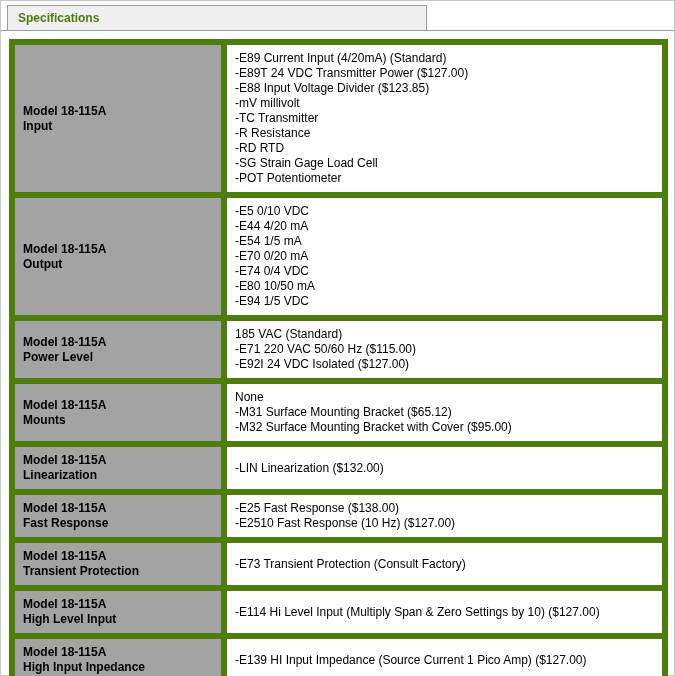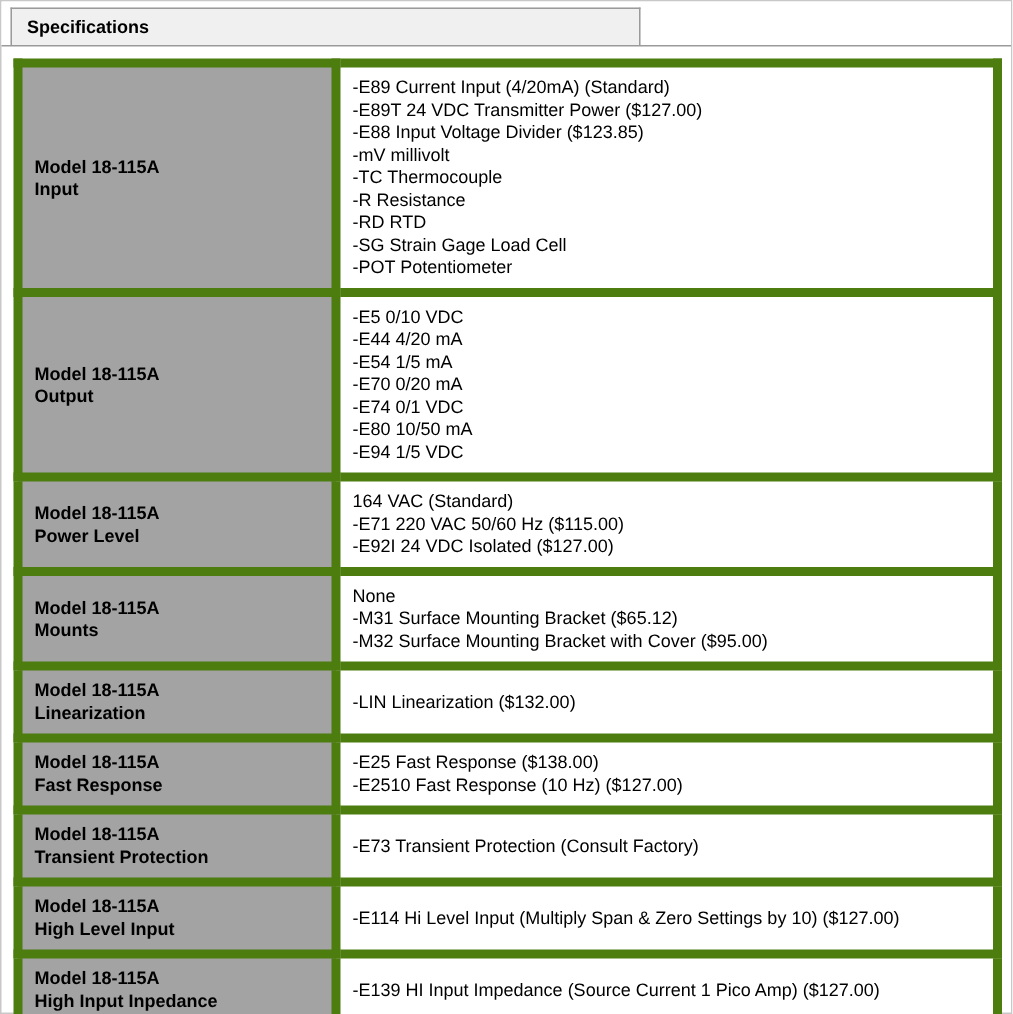--- a/index.html
+++ b/index.html
@@ -39,21 +39,21 @@
     height: 25px;
     line-height: 24px;
     box-sizing: border-box;
     padding: 0 14px 0 10px;
     min-width: 420px;
     background: #f0f0f0;
     border: 1px solid #9a9a9a;
     border-bottom: none;
     font-size: 12px;
     font-weight: bold;
-    color: #000000;
+    color: #4d7c0f;
   }
   .tab-inner {
     display: inline-block;
   }
   
   .spec-wrap {
     padding: 8px 8px 0 8px;
     box-sizing: border-box;
   }
   table.spec {
@@ -103,51 +103,51 @@
         <tr>
           <td class="label">
             <span class="l1">Model 18-115A</span>
             <span class="l2">Input</span>
           </td>
           <td class="values">
             <span class="v">-E89 Current Input (4/20mA) (Standard)</span>
             <span class="v">-E89T 24 VDC Transmitter Power ($127.00)</span>
             <span class="v">-E88 Input Voltage Divider ($123.85)</span>
             <span class="v">-mV millivolt</span>
-            <span class="v">-TC Thermocouple</span>
+            <span class="v">-TC Transmitter</span>
             <span class="v">-R Resistance</span>
             <span class="v">-RD RTD</span>
             <span class="v">-SG Strain Gage Load Cell</span>
             <span class="v">-POT Potentiometer</span>
           </td>
         </tr>
 
         <tr>
           <td class="label">
             <span class="l1">Model 18-115A</span>
             <span class="l2">Output</span>
           </td>
           <td class="values">
             <span class="v">-E5 0/10 VDC</span>
             <span class="v">-E44 4/20 mA</span>
             <span class="v">-E54 1/5 mA</span>
             <span class="v">-E70 0/20 mA</span>
-            <span class="v">-E74 0/1 VDC</span>
+            <span class="v">-E74 0/4 VDC</span>
             <span class="v">-E80 10/50 mA</span>
             <span class="v">-E94 1/5 VDC</span>
           </td>
         </tr>
 
         <tr>
           <td class="label">
             <span class="l1">Model 18-115A</span>
             <span class="l2">Power Level</span>
           </td>
           <td class="values">
-            <span class="v">164 VAC (Standard)</span>
+            <span class="v">185 VAC (Standard)</span>
             <span class="v">-E71 220 VAC 50/60 Hz ($115.00)</span>
             <span class="v">-E92I 24 VDC Isolated ($127.00)</span>
           </td>
         </tr>
 
         <tr>
           <td class="label">
             <span class="l1">Model 18-115A</span>
             <span class="l2">Mounts</span>
           </td>

